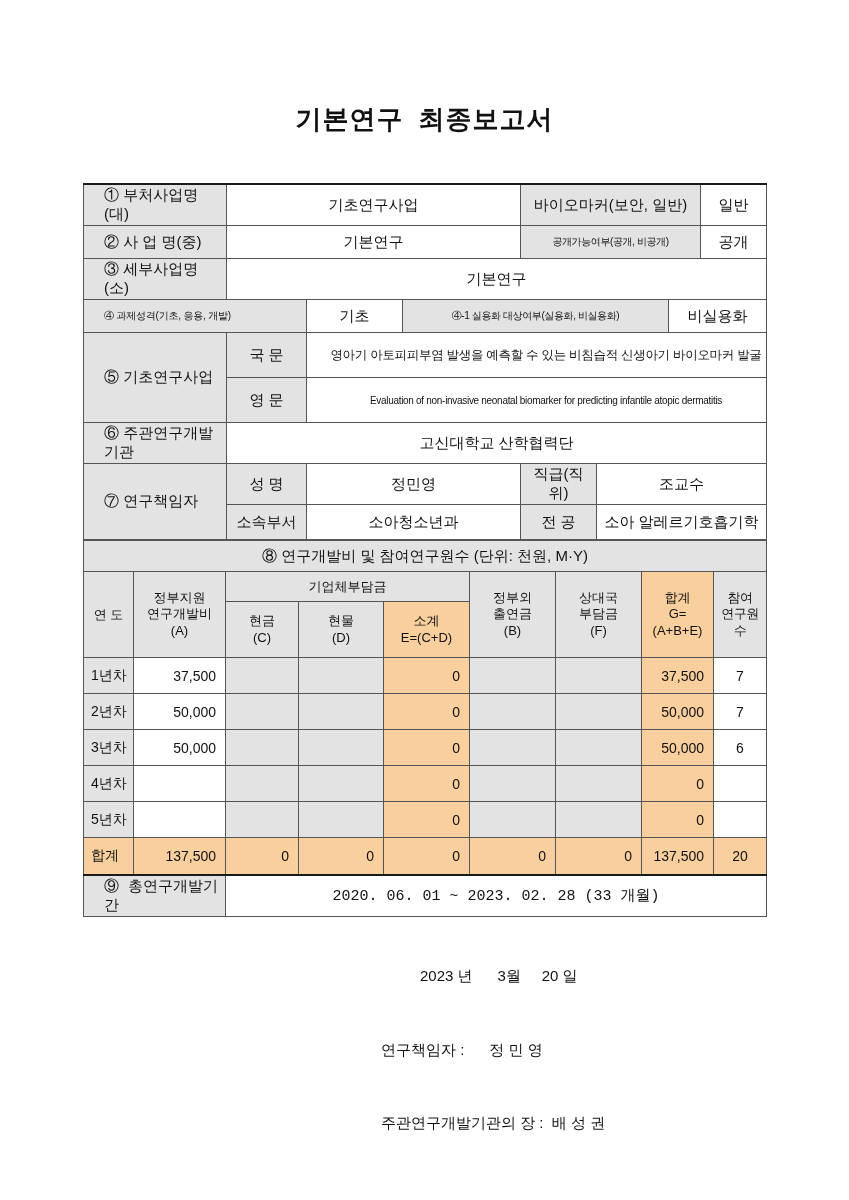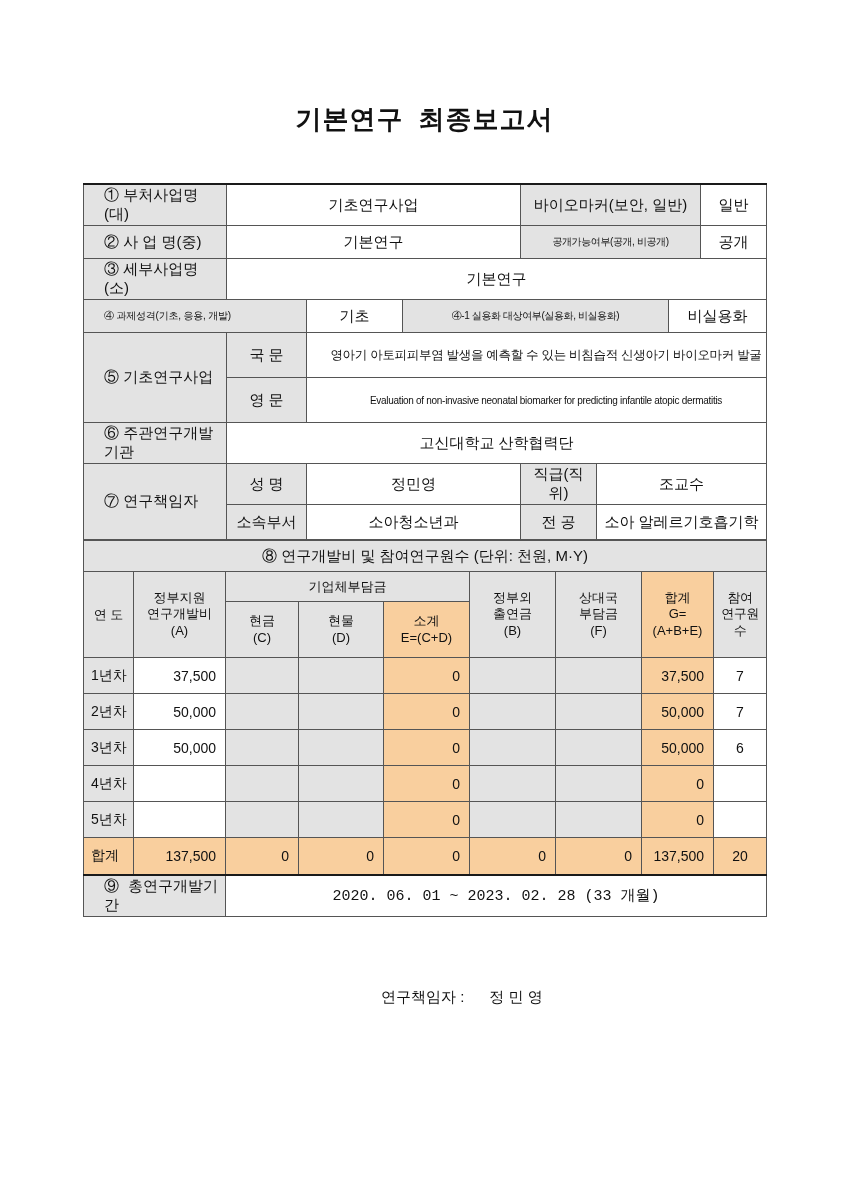--- a/index.html
+++ b/index.html
@@ -241,17 +241,19 @@
 
       <tr class="period">
         <td class="lab" colspan="2" style="font-size:15px;">⑨ 총연구개발기간</td>
         <td class="val" colspan="7" style="font-size:15px;">2020. 06. 01 ~ 2023. 02. 28 (33 개월)</td>
       </tr>
     </tbody>
       </table>
 
 
     <div class="sig">
+      <div class="date-line">2023 년      3월     20 일</div>
       <div class="pi-line">연구책임자 :      정 민 영</div>
+      <div class="head-line">주관연구개발기관의 장 :  배 성 권</div>
     </div>
 
   </div>
 </div>
 
 </body></html>

